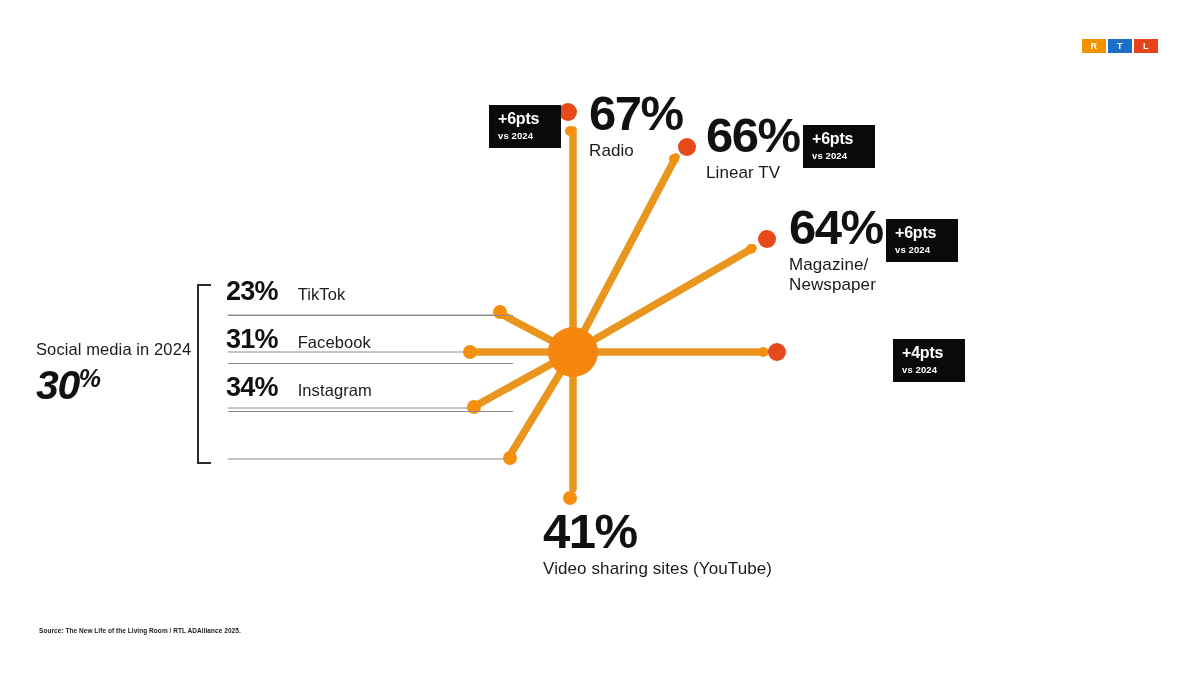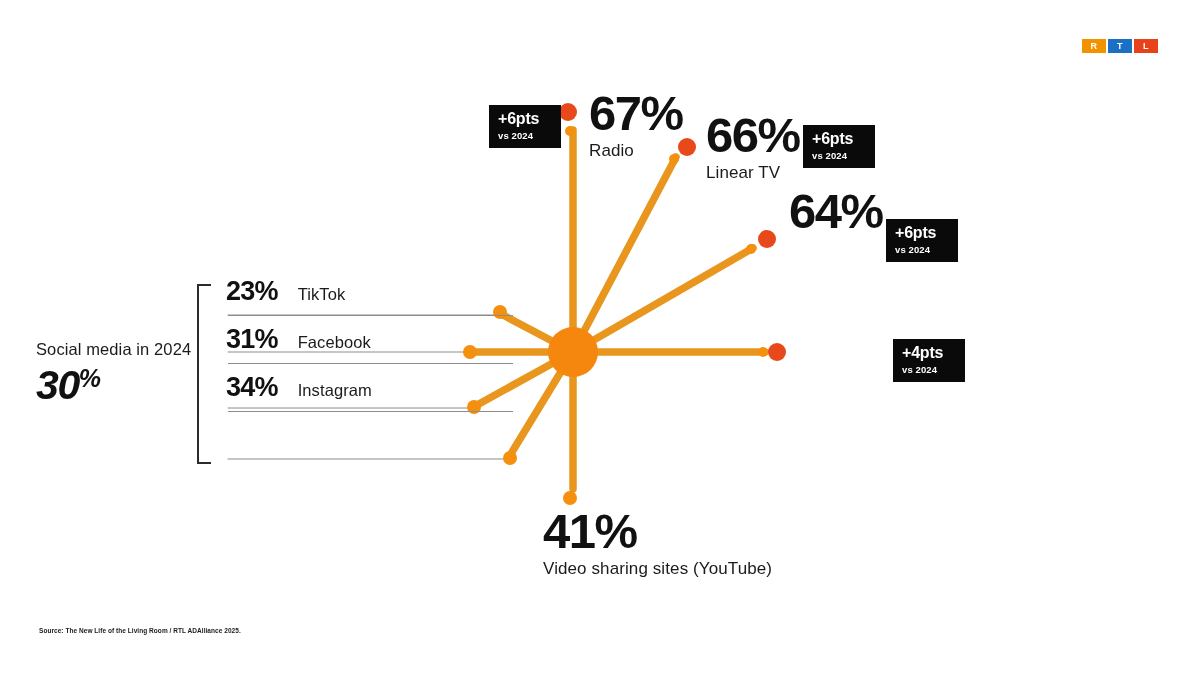--- a/index.html
+++ b/index.html
@@ -234,22 +234,26 @@
 
   <div class="node-label" style="left:706px; top:112px;">
     <span class="value">66</span><span class="value pct">%</span>
     <div class="node-name">Linear TV</div>
   </div>
   <div class="badge" style="left:803px; top:125px; width:54px;">
     <span class="badge-main">+6pts</span>
     <span class="badge-sub">vs 2024</span>
   </div>
 
-  <div class="node-label" style="left:789px; top:188px;">
+  <div class="node-label" style="left:789px; top:204px;">
     <span class="value">64</span><span class="value pct">%</span>
+    <div class="node-name">
+      <span>Magazine/</span><br>
+      <span>Newspaper</span>
+    </div>
   </div>
   <div class="badge" style="left:886px; top:219px; width:54px;">
     <span class="badge-main">+6pts</span>
     <span class="badge-sub">vs 2024</span>
   </div>
 
   <div class="badge" style="left:893px; top:339px; width:54px;">
     <span class="badge-main">+4pts</span>
     <span class="badge-sub">vs 2024</span>
   </div>

